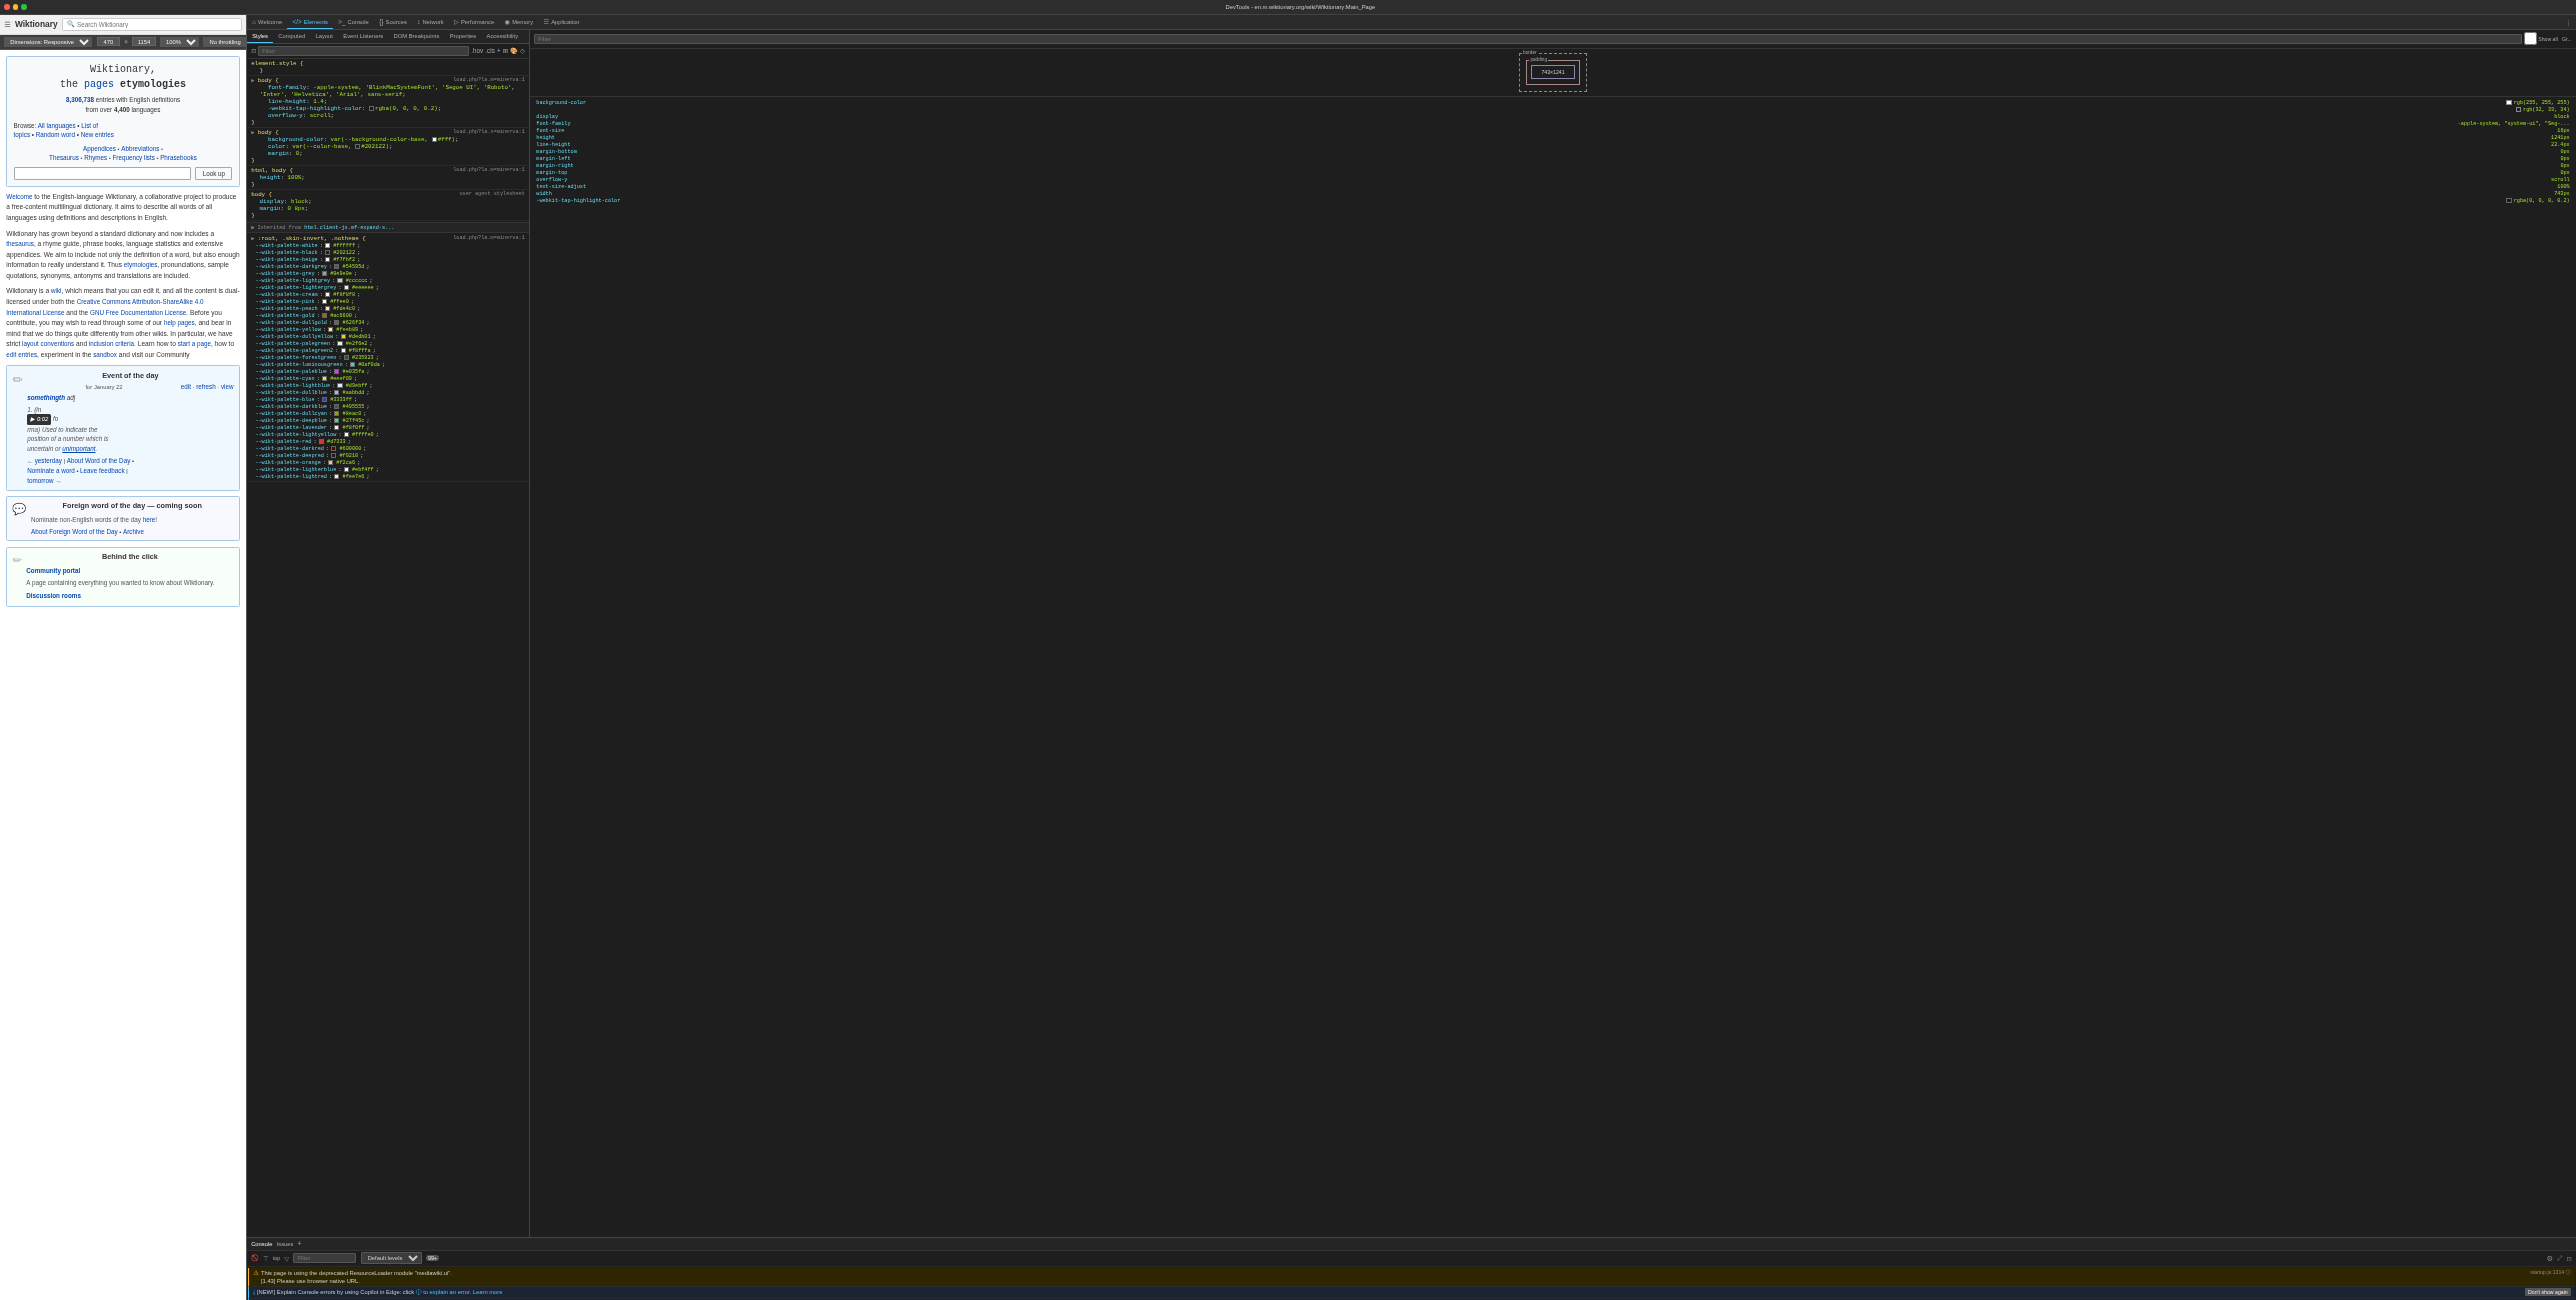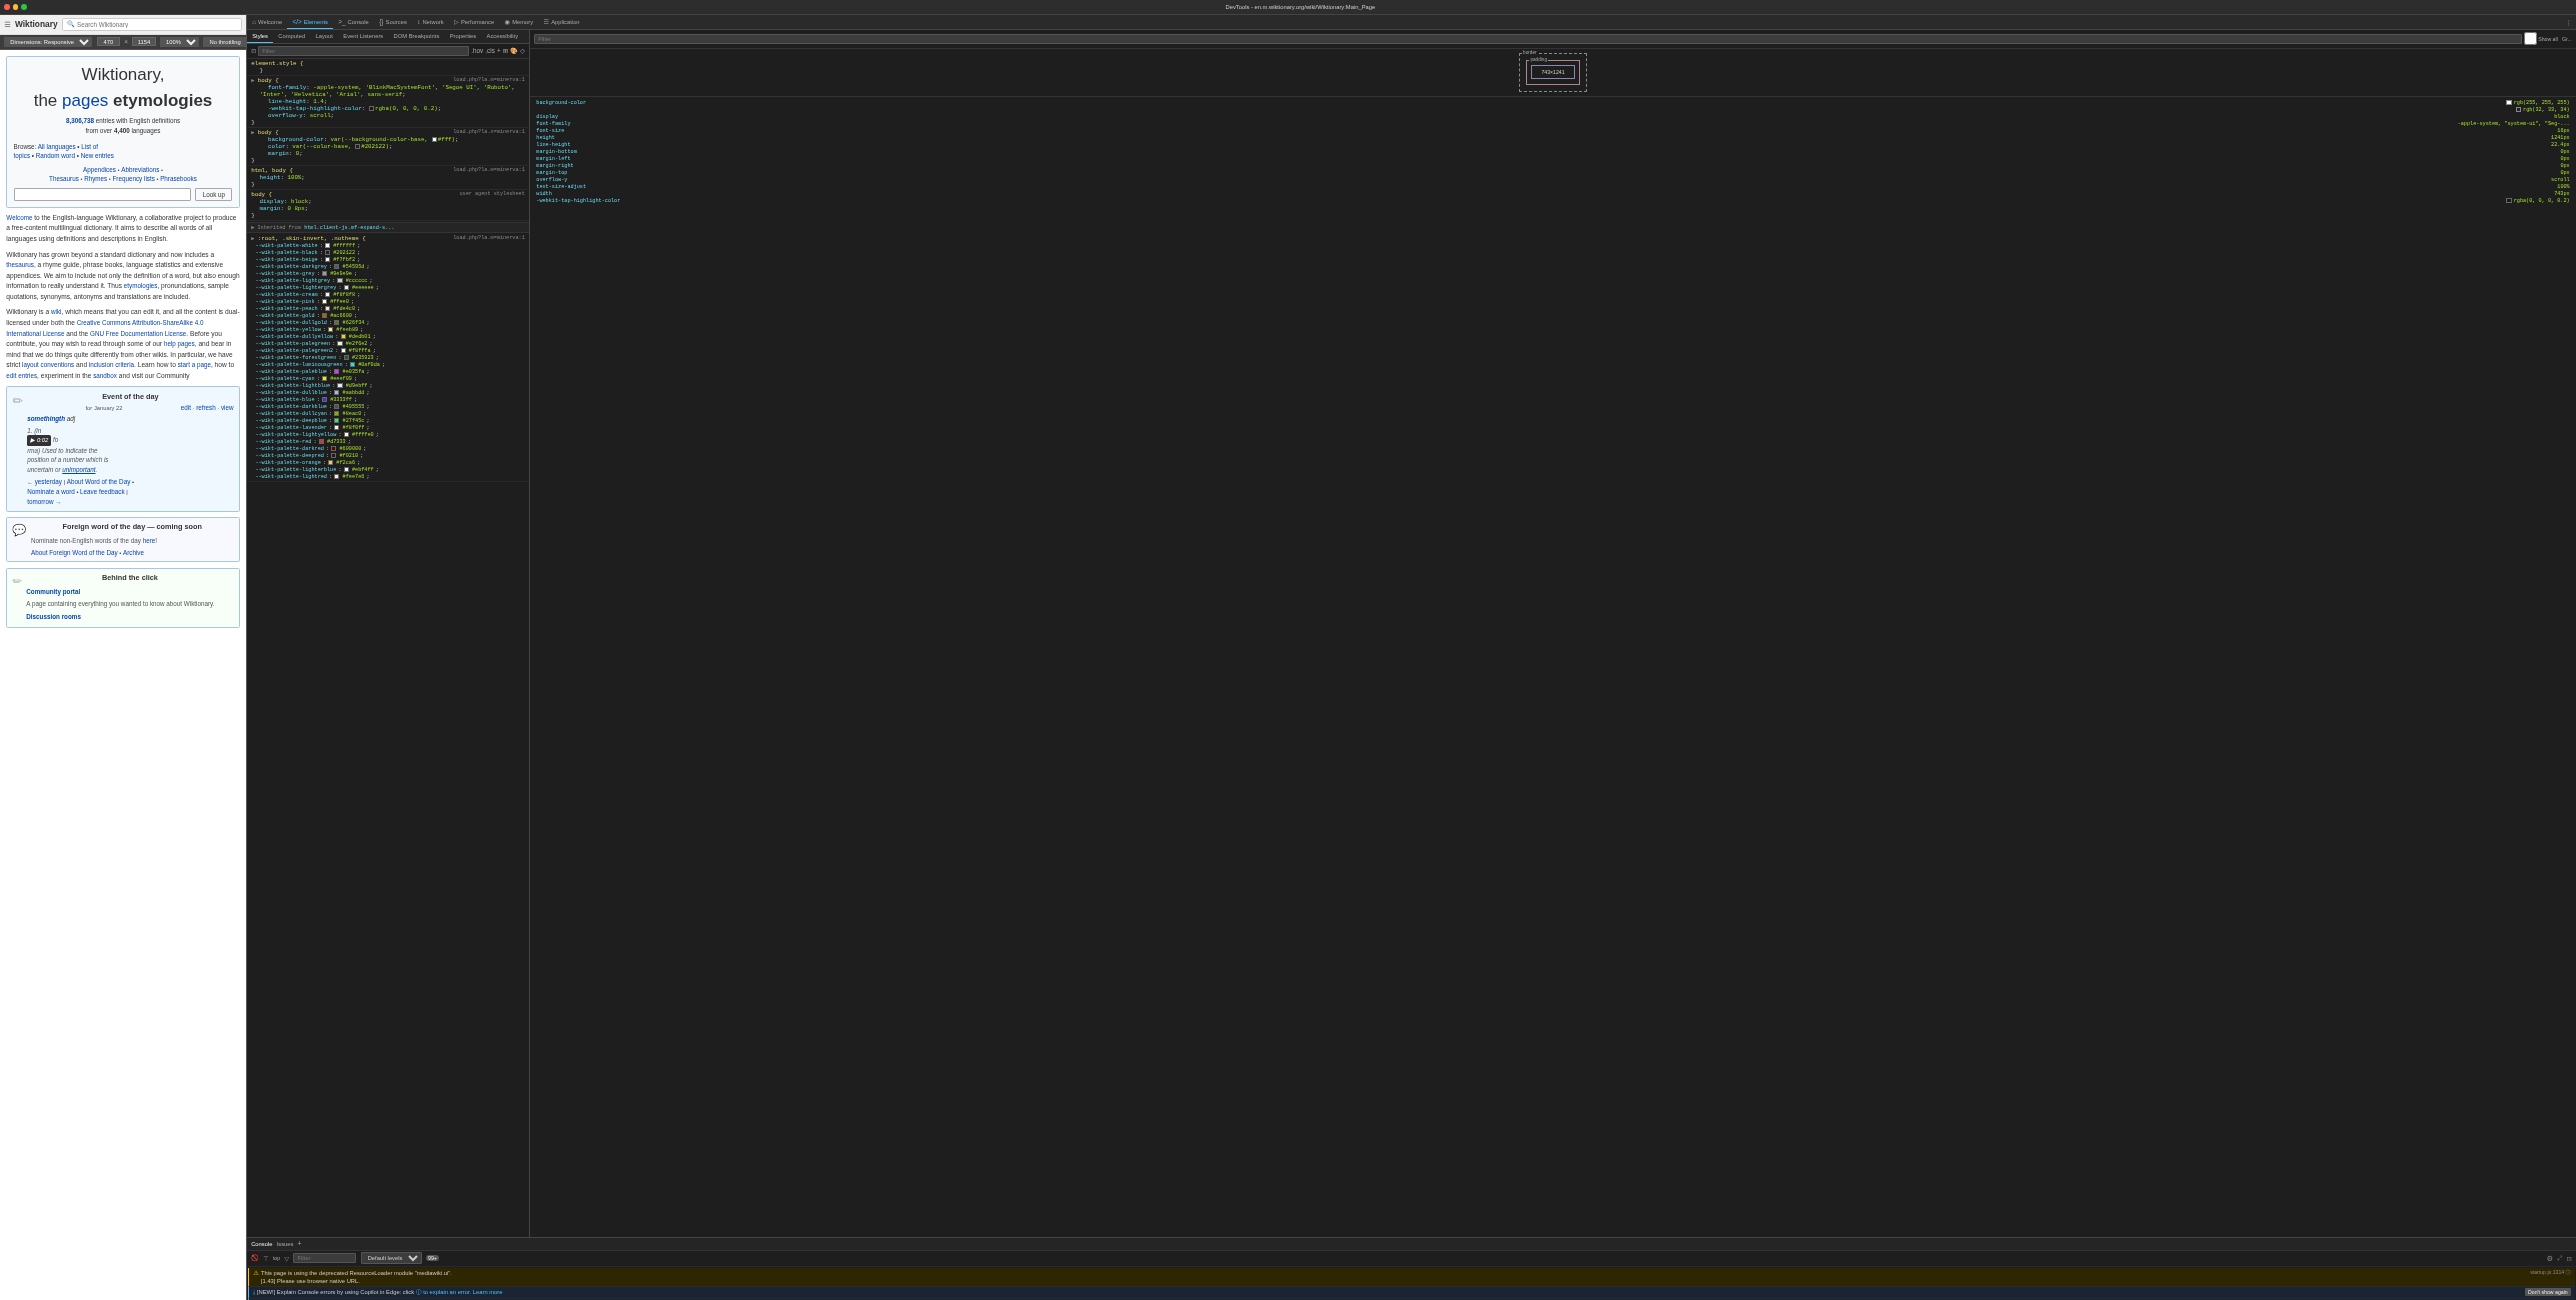--- a/index.html
+++ b/index.html
@@ -91,21 +91,21 @@
     .console-msg.info { background: #1a2433; border-left: 1px solid #4fc3f7; }
     .console-warn-icon { color: #febc2e; font-size: 6.3px; }
     .console-info-icon { color: #4fc3f7; font-size: 6.3px; }
     .console-msg-text { flex: 1; color: #ccc; line-height: 1.4; }
     .console-link { color: #4fc3f7; text-decoration: none; cursor: pointer; }
     .console-msg-source { color: #888; font-size: 5.2px; margin-left: auto; white-space: nowrap; }
     .dont-show-btn { background: #555; border: none; color: #eee; font-size: 5.2px; padding: 1px 3.1px; cursor: pointer; border-radius: 1px; margin-left: 2.1px; }
 
     
     .wikt-header { text-align: center; margin-bottom: 6.3px; }
-    .wikt-title { font-size: 17px; font-weight: normal; color: #333; }
+    .wikt-title { font-size: 10px; font-weight: normal; color: #333; font-family: Liberation Mono, monospace; }
     .wikt-title-free { color: #0645ad; }
     .wikt-title-dict { font-weight: bold; }
     .wikt-count { color: #0645ad; font-weight: bold; }
     .wikt-browse { font-size: 6.3px; margin-bottom: 4.2px; }
     .wikt-link { color: #0645ad; text-decoration: none; font-size: 6.3px; }
     .wikt-border-box { border: 0.5px solid #a7c7e7; background: #f8f9fa; padding: 5.2px 6.3px; border-radius: 1.6px; margin-bottom: 5.2px; }
     .wikt-search-row { display: flex; align-items: center; gap: 4.2px; margin-top: 4.2px; }
     .wikt-search-input { flex: 1; border: 0.5px solid #a2a9b1; padding: 2.1px 3.1px; font-size: 6.8px; border-radius: 1px; outline: none; }
     .wikt-look-up-btn { background: #f8f9fa; border: 0.5px solid #a2a9b1; padding: 2.1px 6.3px; font-size: 6.3px; cursor: pointer; border-radius: 1px; color: #333; }
     .wikt-appx { font-size: 5.8px; color: #555; text-align: center; margin-top: 2.1px; }

